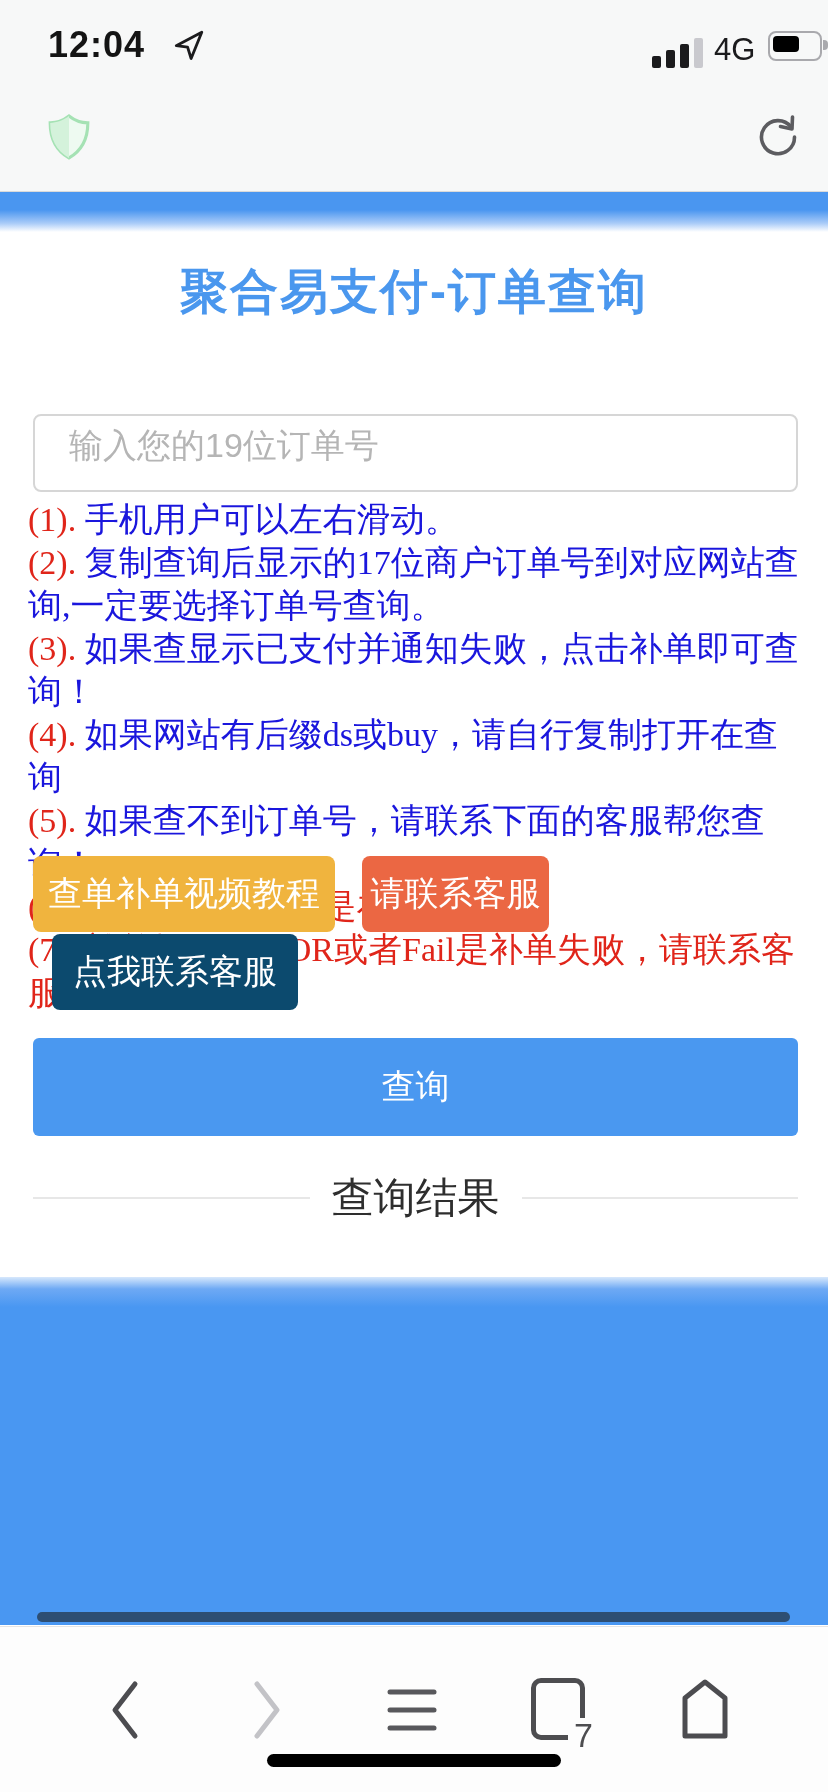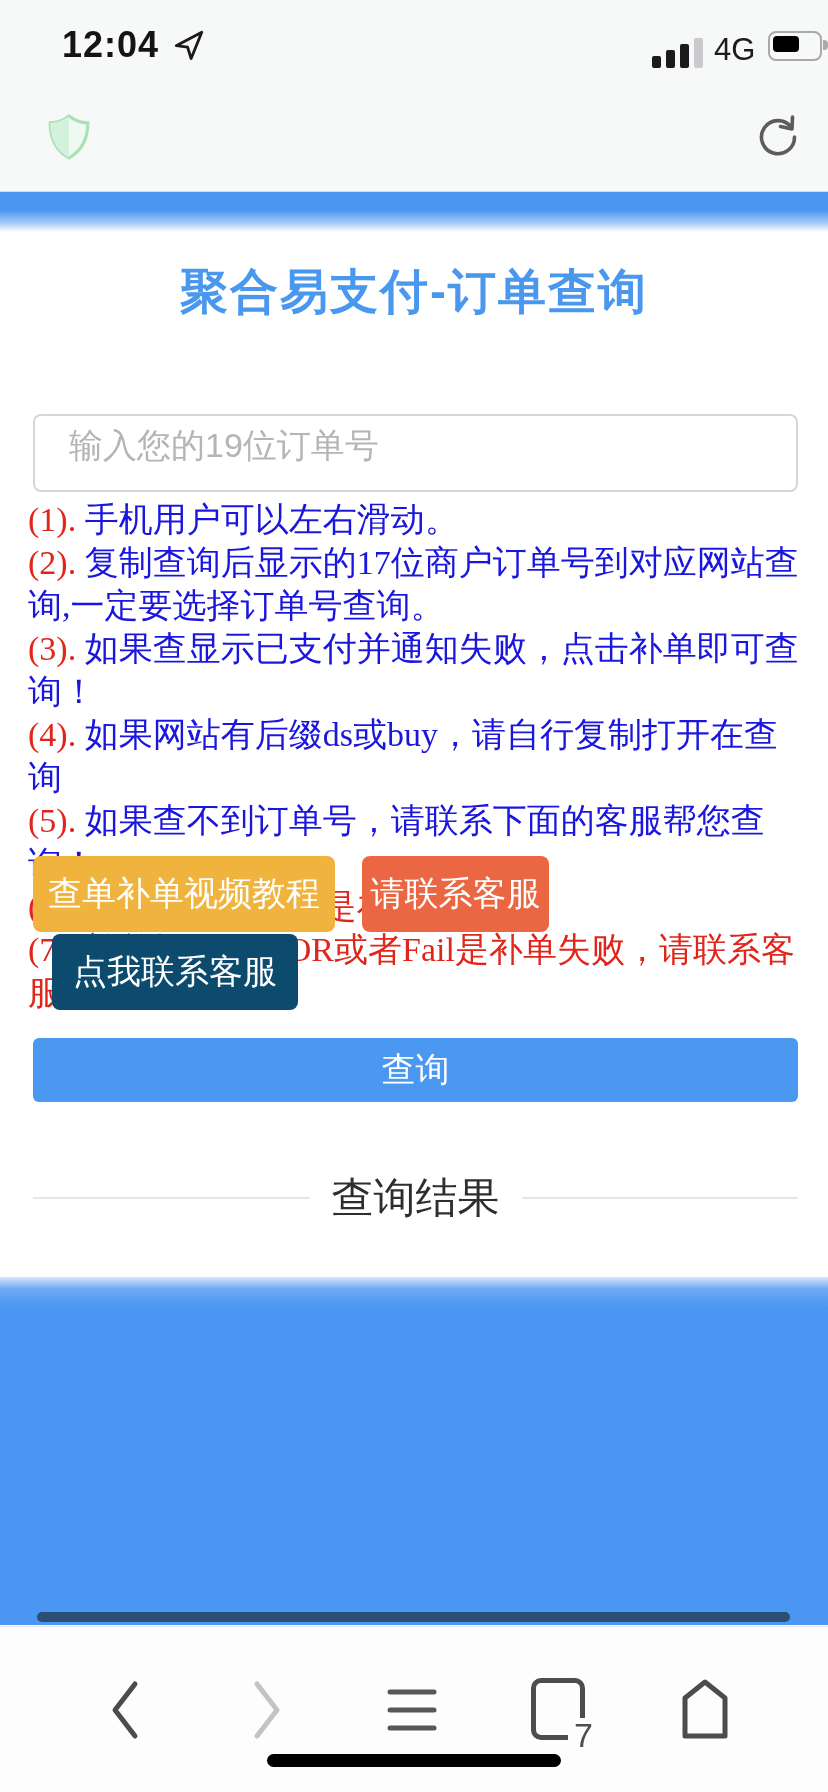--- a/index.html
+++ b/index.html
@@ -3,21 +3,21 @@
 <meta charset="utf-8">
 <style>
   html,body{margin:0;padding:0;}
   body{
     width:828px;height:1792px;position:relative;overflow:hidden;
     background:#ffffff;font-family:"Liberation Sans",sans-serif;
     -webkit-font-smoothing:antialiased;
   }
   
   .status-bar{position:absolute;top:0;left:0;width:828px;height:88px;background:#f7f8f8;}
-  .status-time{position:absolute;left:62px;top:24px;font-size:36px;font-weight:700;color:#141414;letter-spacing:1px;}
+  .status-time{position:absolute;left:48px;top:24px;font-size:36px;font-weight:700;color:#141414;letter-spacing:1px;}
   .loc-icon{position:absolute;left:172px;top:28px;}
   .signal{position:absolute;left:652px;top:38px;display:flex;align-items:flex-end;gap:5px;}
   .signal i{display:block;width:9px;border-radius:2px;background:#1b1b1d;}
   .signal i.s1{height:12px}.signal i.s2{height:18px}.signal i.s3{height:24px}
   .signal i.s4{height:30px;background:#c9c9ce;}
   .net-label{position:absolute;left:714px;top:32px;font-size:31px;color:#1b1b1d;}
   .battery{position:absolute;left:768px;top:31px;width:50px;height:26px;border:2px solid #a9a9ad;border-radius:8px;}
   .battery .fill{position:absolute;left:3px;top:3px;width:26px;height:16px;background:#000;border-radius:4px;}
   .battery .nub{position:absolute;right:-8px;top:7px;width:5px;height:10px;background:#a9a9ad;border-radius:0 4px 4px 0;}
   
@@ -37,21 +37,21 @@
   .instructions{position:absolute;top:498px;left:28px;width:772px;font-size:34px;line-height:43px;font-family:Liberation Serif, serif;}
   .instr{margin:0;}
   .instr .num{color:#e0251a;}
   .instr.blue .txt{color:#1a16dd;}
   .instr.red .num,.instr.red .txt{color:#e0251a;}
   .act-btn{position:absolute;border:none;border-radius:8px;color:#ffffff;font-size:34px;
     display:flex;align-items:center;justify-content:center;font-family:"Liberation Sans",sans-serif;}
   .btn-tutorial{left:33px;top:856px;width:302px;height:76px;background:#f0b43e;}
   .btn-complaint{left:362px;top:856px;width:187px;height:76px;background:#eb6743;}
   .btn-contact{left:52px;top:934px;width:246px;height:76px;background:#0c4a6e;}
-  .btn-query{left:33px;top:1038px;width:765px;height:64px;background:#4a98f0;border-radius:6px;}
+  .btn-query{left:33px;top:1038px;width:765px;height:98px;background:#4a98f0;border-radius:6px;}
   .result-divider{position:absolute;top:1158px;left:33px;width:765px;height:56px;display:flex;align-items:center;margin-top:12px;}
   .result-divider .line{flex:1;height:2px;background:#e7e7e7;}
   .result-divider .label{padding:0 22px;font-size:42px;color:#2e2e2e;}
   .result-panel{position:absolute;top:1277px;left:0;width:828px;height:348px;
     background:linear-gradient(180deg,#d7e8fc 0px,#6ea9f4 12px,#4997f2 30px,#4997f2 100%);}
   .hscroll-thumb{position:absolute;left:37px;top:335px;width:753px;height:10px;border-radius:5px;background:#2d4e73;}
   
   .toolbar{position:absolute;top:1626px;left:0;width:828px;height:166px;background:#fdfdfd;border-top:1px solid #e4e4e4;}
   .tb-btn{position:absolute;top:44px;width:90px;height:80px;background:transparent;border:none;display:flex;align-items:center;justify-content:center;}
   .tb-back{left:80px;} .tb-fwd{left:222px;} .tb-menu{left:367px;} .tb-tabs{left:515px;} .tb-home{left:660px;}

